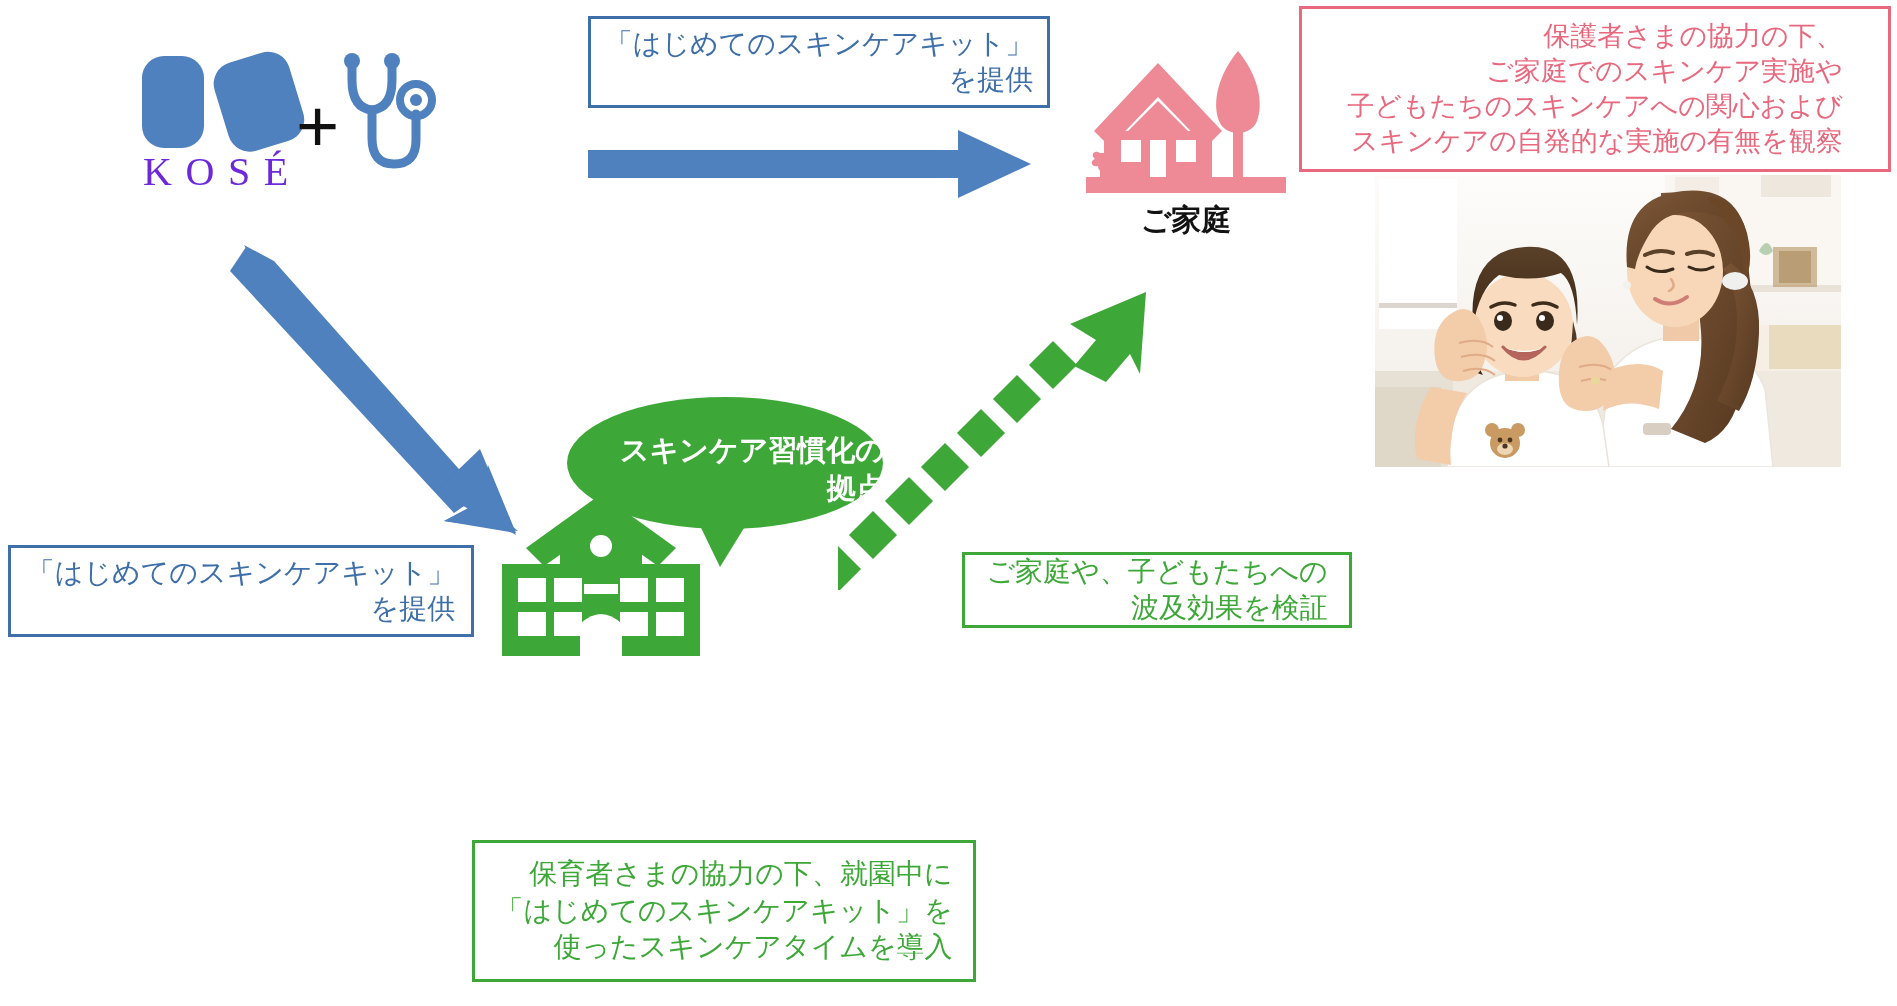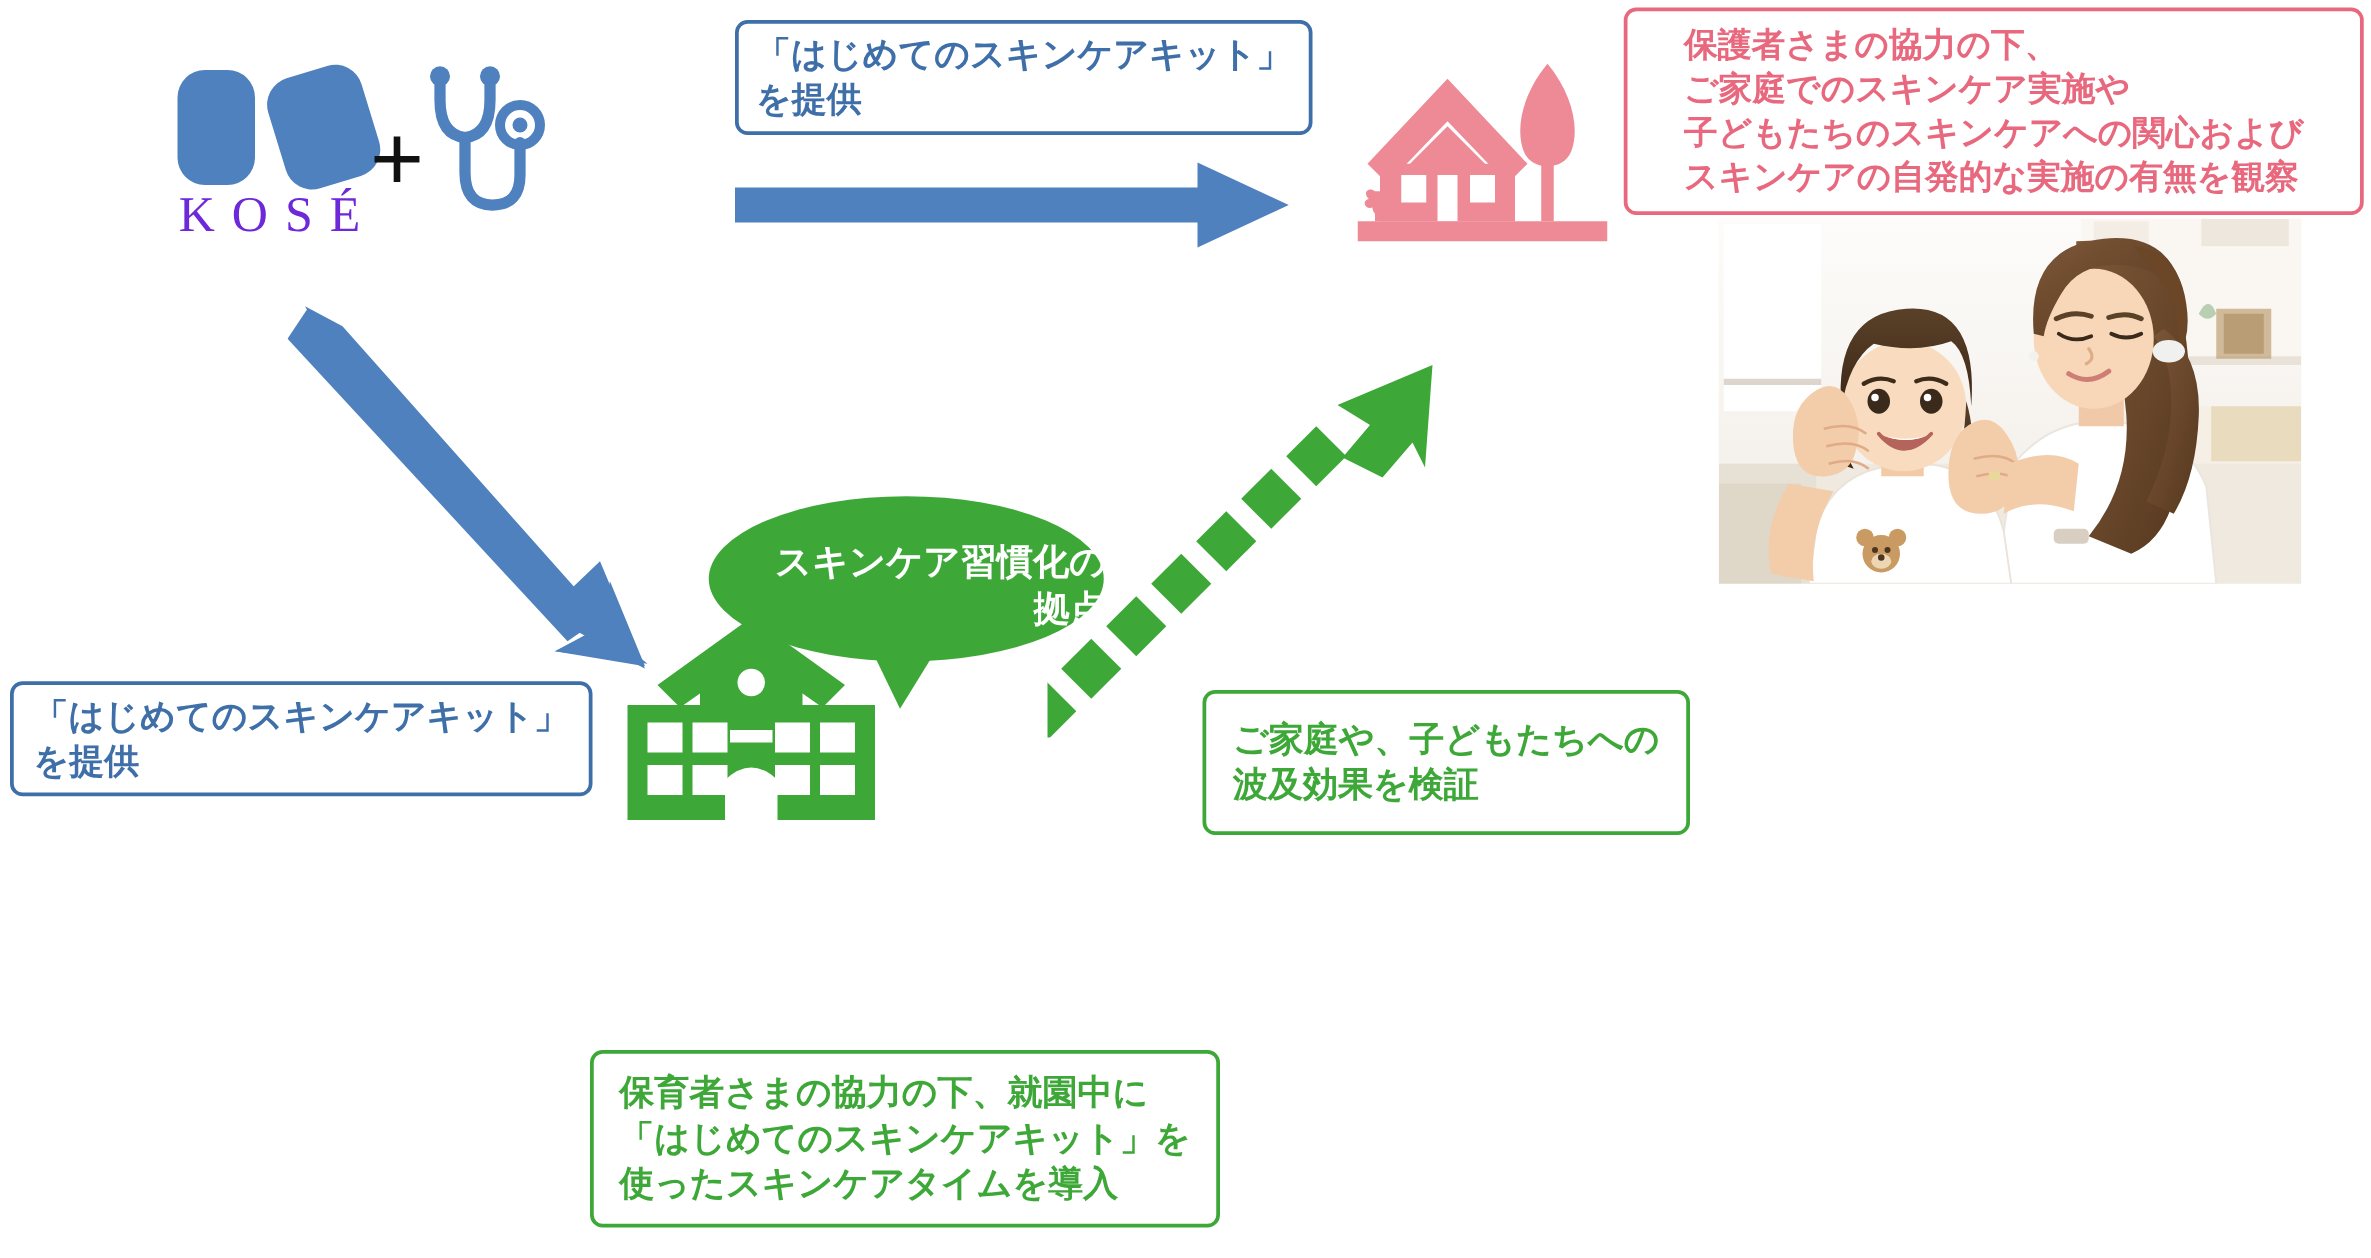--- a/index.html
+++ b/index.html
@@ -18,26 +18,25 @@
     overflow: hidden;
   }
   .abs { position: absolute; }
 
   
   .callout {
     box-sizing: border-box;
     display: flex;
     align-items: center;
     justify-content: center;
-    text-align: left;
-    font-weight: 700;
+    text-align: right;
+    font-weight: 400;
     line-height: 1.30;
     background: #ffffff;
     white-space: pre-line;
-    border-radius: 10px;
   }
   .callout.blue {
     border: 3px solid #3f6fa8;
     color: #3f6fa8;
   }
   .callout.green {
     border: 3px solid #3da838;
     color: #3da838;
   }
   .callout.pink {
@@ -151,20 +150,21 @@
       <rect x="64" y="95" width="16" height="37" fill="#ffffff"></rect>
       <rect x="90" y="95" width="20" height="22" fill="#ffffff"></rect>
 
       <path d="M14 108 C8 104 4 110 9 114 C3 116 6 123 12 121 C12 128 20 128 20 121 C26 123 29 116 23 114 C28 110 24 104 18 108 Z" fill="#ed8a95"></path>
       <rect x="14" y="118" width="5" height="14" fill="#ed8a95"></rect>
 
       <rect x="0" y="132" width="200" height="16" fill="#ed8a95"></rect>
     </svg>
   </div>
 
+  <div class="node-label" style="left:1086px; top:200px; width:200px; font-size:30px;">ご家庭</div>
 
   <div class="callout pink abs" style="left:1299px; top:6px; width:592px; height:166px; font-size:27px;">保護者さまの協力の下、
 ご家庭でのスキンケア実施や
 子どもたちのスキンケアへの関心および
 スキンケアの自発的な実施の有無を観察</div>
 
   <div class="photo" style="left:1375px; top:175px; width:466px; height:292px;">
     <svg width="466" height="292" viewBox="0 0 466 292">
       <defs>
         <linearGradient id="bgw" x1="0" y1="0" x2="0" y2="1">
@@ -343,20 +343,20 @@
       <rect x="22" y="122" width="28" height="24" fill="#ffffff"></rect>
       <rect x="58" y="122" width="28" height="24" fill="#ffffff"></rect>
       <rect x="124" y="122" width="28" height="24" fill="#ffffff"></rect>
       <rect x="160" y="122" width="28" height="24" fill="#ffffff"></rect>
 
       <path d="M84 166 L84 134 Q105 114 126 134 L126 166 Z" fill="#ffffff"></path>
     </svg>
   </div>
 
 
-  <div class="callout green abs" style="left:962px; top:552px; width:390px; height:116px; font-size:28px;">ご家庭や、子どもたちへの
+  <div class="callout green abs" style="left:962px; top:552px; width:390px; height:76px; font-size:28px;">ご家庭や、子どもたちへの
 波及効果を検証</div>
 
   <div class="callout green abs" style="left:472px; top:840px; width:504px; height:142px; font-size:28px;">保育者さまの協力の下、就園中に
 「はじめてのスキンケアキット」を
 使ったスキンケアタイムを導入</div>
 
 </div>
 
 </body></html>

